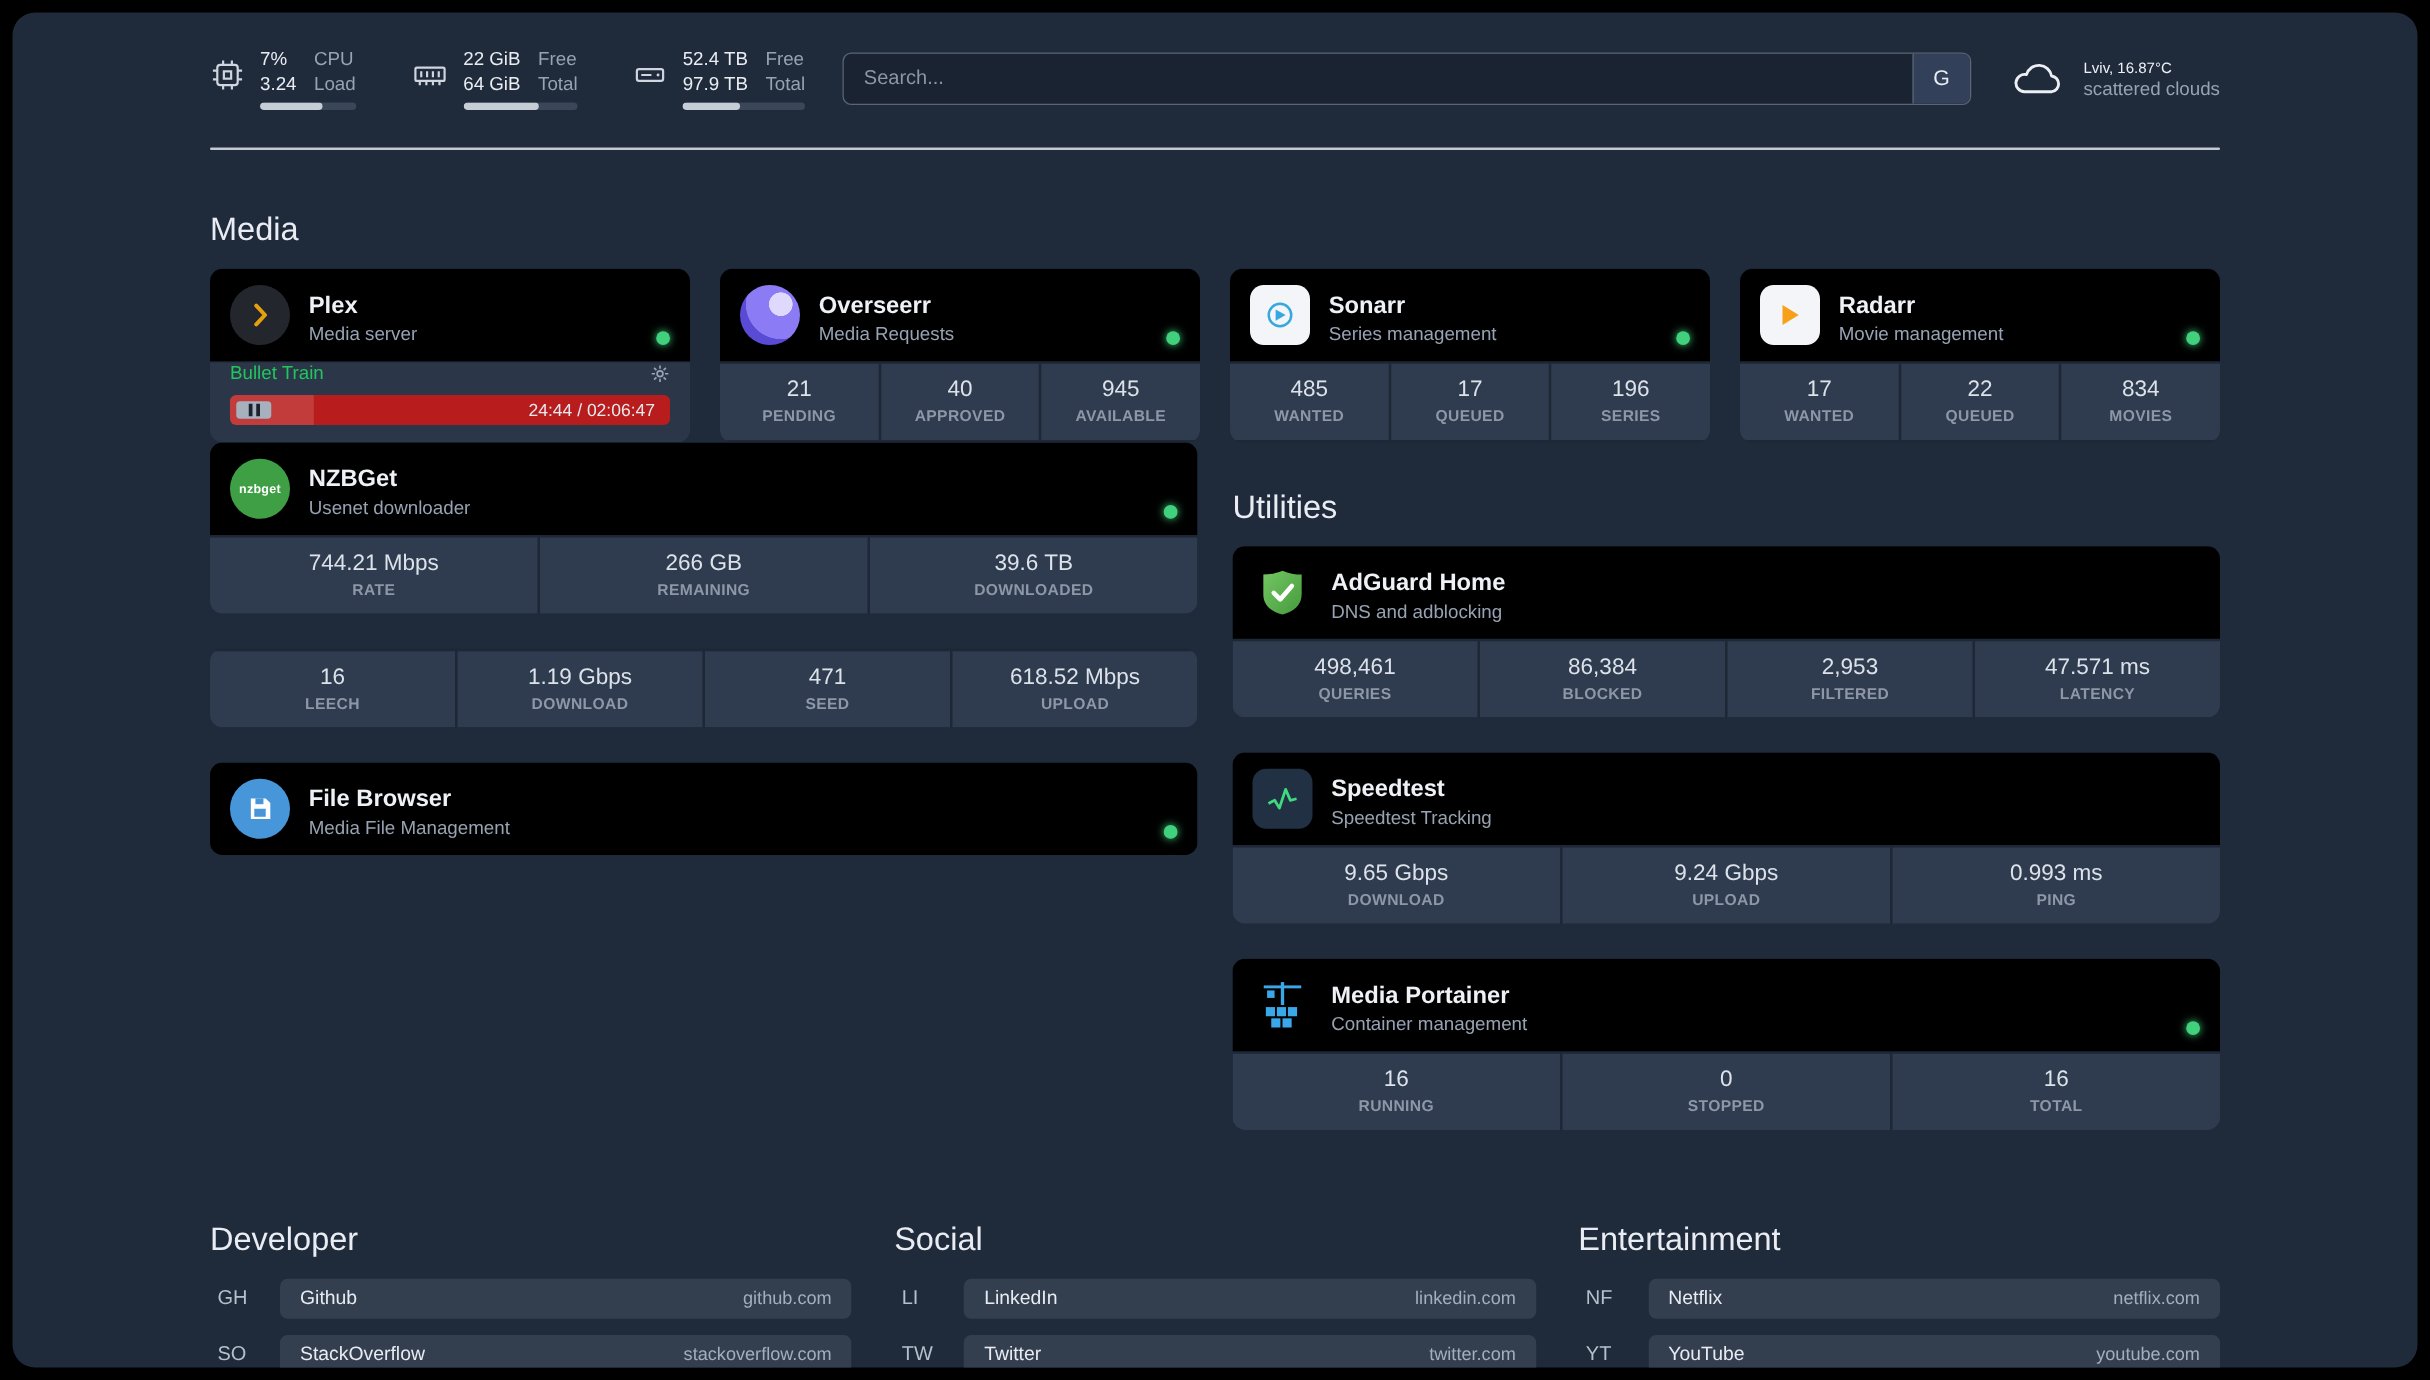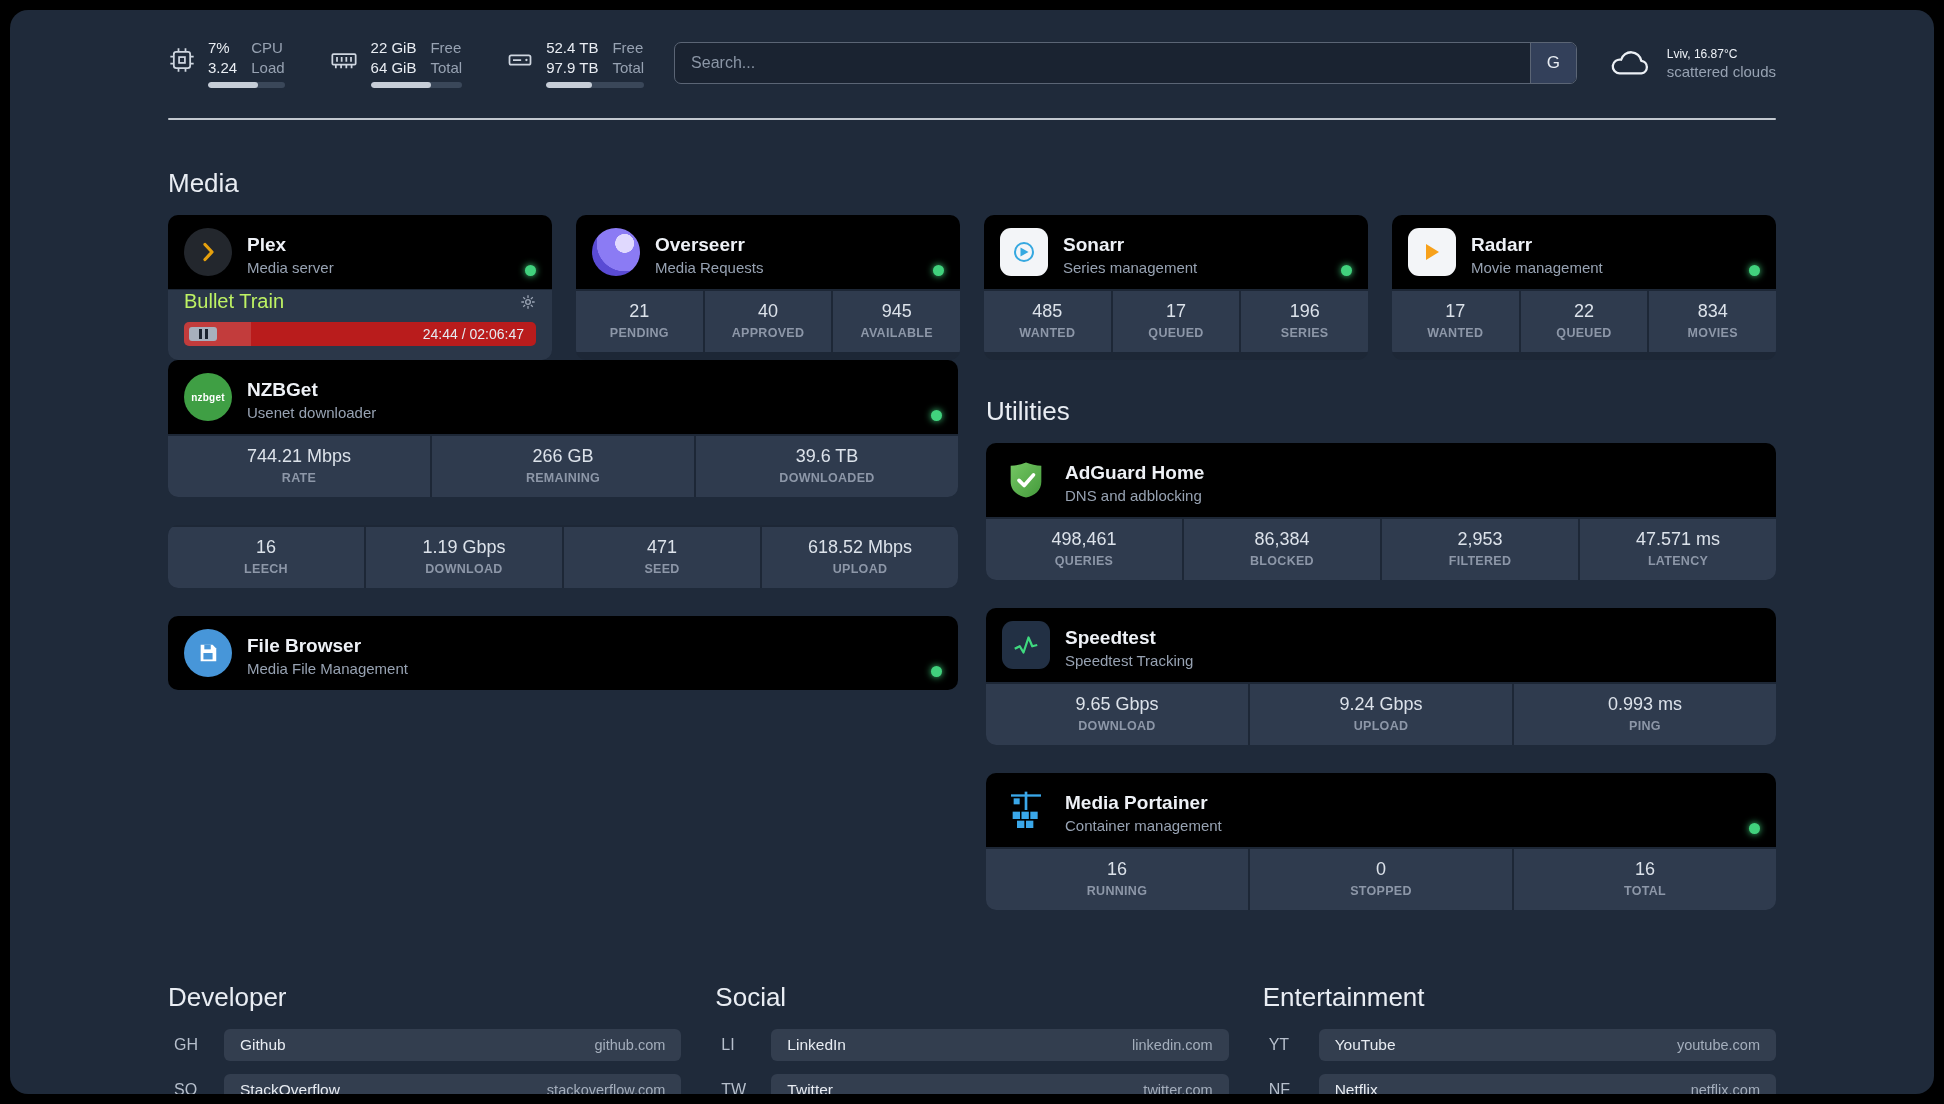--- a/index.html
+++ b/index.html
@@ -61,21 +61,21 @@
   .nzbget-bg{background:#3f9f44}
   .nzbget-txt{color:#fff;font-size:10px;font-weight:700;letter-spacing:.2px}
   .qb-bg{background:#4285c6}
   .qb-txt{color:#fff;font-size:17px;font-weight:700}
   .fb-bg{background:#4796d9}
   .speedtest-bg{background:#223044;border-radius:11px}
 
   
   .plex-body{background:#2b3749;padding:0 16px 14px;margin-top:-1px}
   .np-row{display:flex;align-items:center;justify-content:space-between;margin:2px 0 9px}
-  .np-title{font-size:20px;color:#bef264}
+  .np-title{font-size:15px;color:#22c55e}
   .gear{display:flex;cursor:pointer}
   .np-bar{position:relative;height:24px;background:#b91c1c;border-radius:5px;overflow:hidden}
   .np-fill{position:absolute;left:0;top:0;bottom:0;background:rgba(255,255,255,.14)}
   .pause{position:absolute;left:5px;top:5px;bottom:5px;width:28px;background:#a7b0bd;border-radius:3px;display:flex;align-items:center;justify-content:center;gap:3px;cursor:pointer}
   .pause i{width:3px;height:10px;background:#1a222e;display:block}
   .np-time{position:absolute;right:12px;top:50%;transform:translateY(-50%);font-size:14px;color:#e6ebf2}
 
   
   .bm-row{display:flex;align-items:center;height:32px;margin-bottom:13px;cursor:pointer}
   .bm-abbr{width:56px;flex:none;font-size:16px;color:#b6bfcc;padding-left:6px}
@@ -523,29 +523,29 @@
         <div class="bm-bar">
           <span class="bm-name">Twitter</span>
           <span class="bm-domain">twitter.com</span>
         </div>
       </div>
     </section>
 
     <section>
       <h2>Entertainment</h2>
       <div class="bm-row">
+        <span class="bm-abbr">NF</span>
+        <div class="bm-bar">
+          <span class="bm-name">Netflix</span>
+          <span class="bm-domain">netflix.com</span>
+        </div>
+      </div>
+      <div class="bm-row">
         <span class="bm-abbr">YT</span>
         <div class="bm-bar">
           <span class="bm-name">YouTube</span>
           <span class="bm-domain">youtube.com</span>
         </div>
       </div>
-      <div class="bm-row">
-        <span class="bm-abbr">NF</span>
-        <div class="bm-bar">
-          <span class="bm-name">Netflix</span>
-          <span class="bm-domain">netflix.com</span>
-        </div>
-      </div>
 
     </section>
   </div>
 </div>
 
 </body></html>

